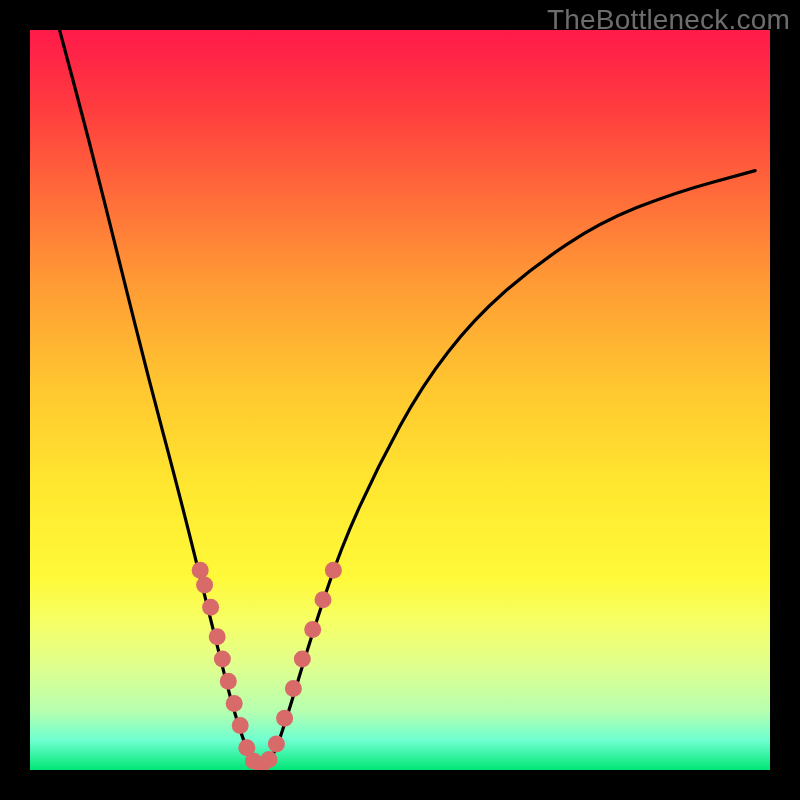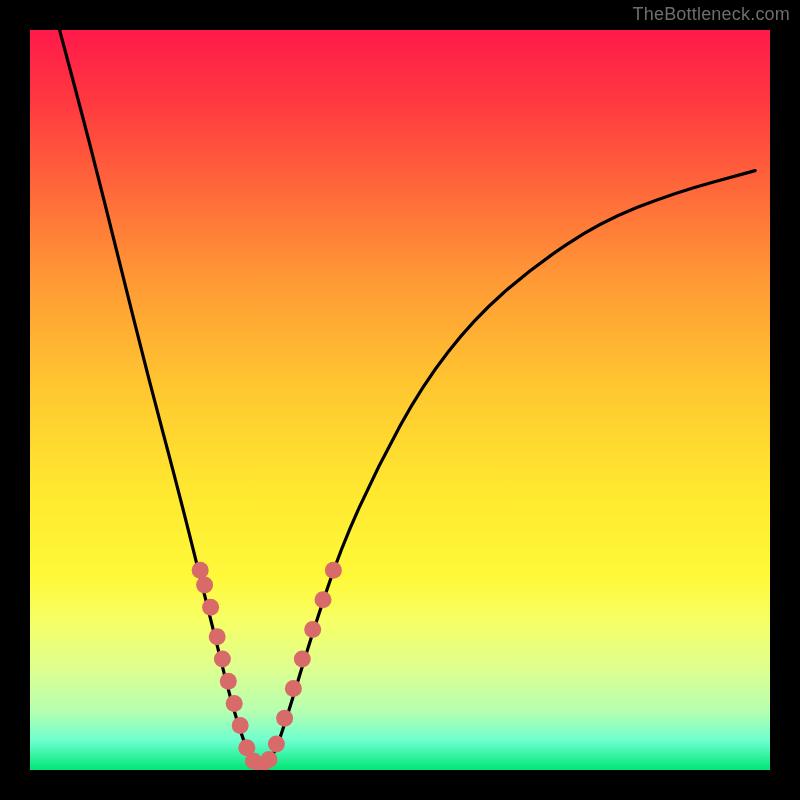--- a/index.html
+++ b/index.html
@@ -57,21 +57,21 @@
   }
   .dot {
     fill: #d86a6a;
     stroke: none;
   }
   .watermark {
     position: absolute;
     top: 4px;
     right: 10px;
     color: #6d6d6d;
-    font-size: 18px;
+    font-size: 28px;
     font-weight: 500;
     letter-spacing: 0.2px;
     user-select: none;
   }
 </style>
 </head>
 <body>
 
 <div class="frame">
   <div class="watermark">TheBottleneck.com</div>

